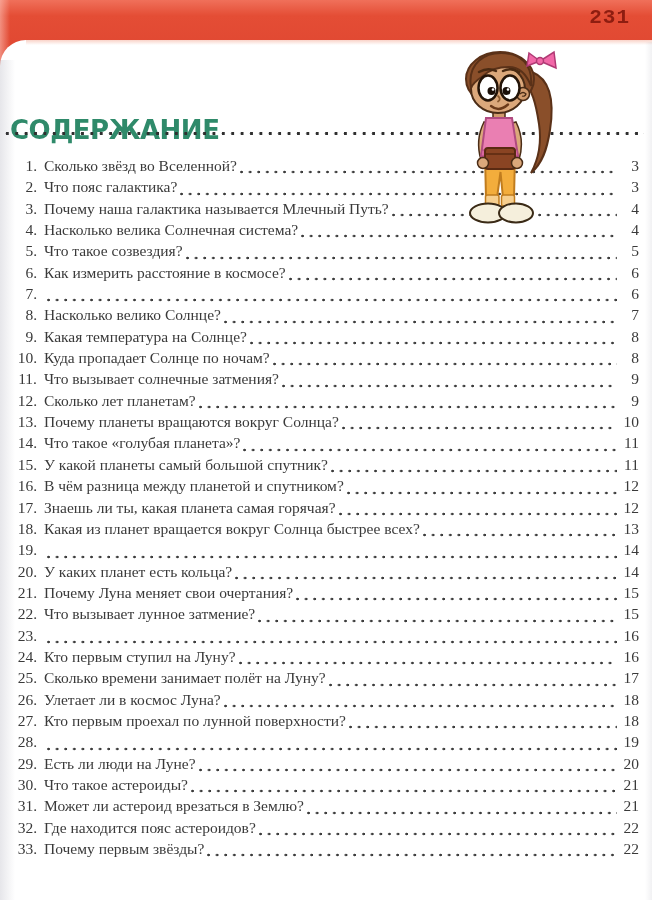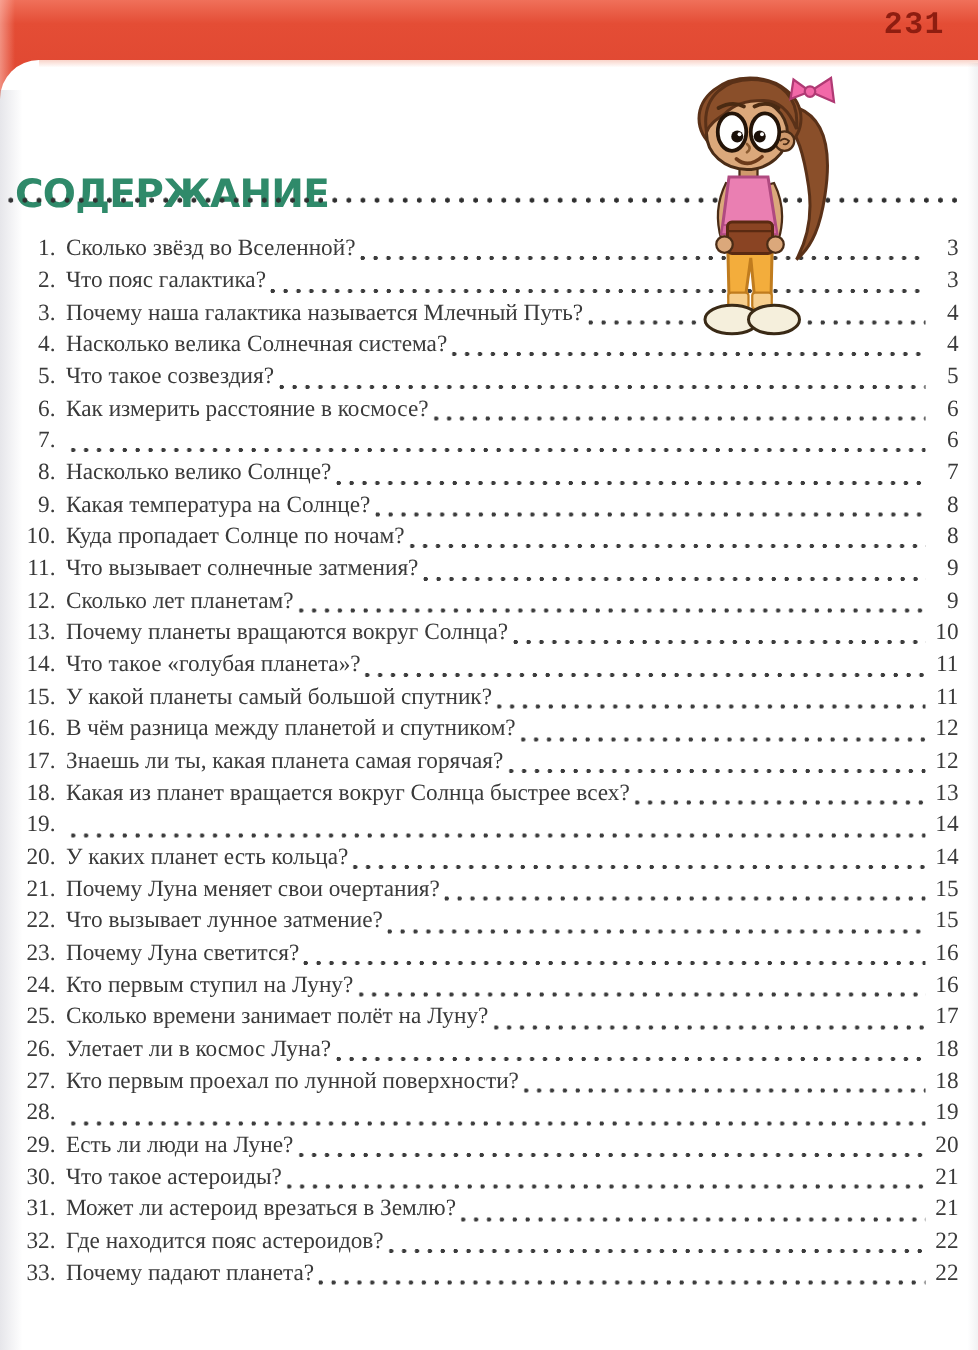--- a/index.html
+++ b/index.html
@@ -214,21 +214,20 @@
       <span class="pg">15</span>
     </div>
     <div class="toc-row">
       <span class="num">22.</span>
       <span class="ttl">Что вызывает лунное затмение?</span>
       <span class="leader"></span>
       <span class="pg">15</span>
     </div>
     <div class="toc-row">
       <span class="num">23.</span>
-      <span class="ttl">Почему Луна светится?</span>
       <span class="leader"></span>
       <span class="pg">16</span>
     </div>
     <div class="toc-row">
       <span class="num">24.</span>
       <span class="ttl">Кто первым ступил на Луну?</span>
       <span class="leader"></span>
       <span class="pg">16</span>
     </div>
     <div class="toc-row">
@@ -273,21 +272,21 @@
       <span class="pg">21</span>
     </div>
     <div class="toc-row">
       <span class="num">32.</span>
       <span class="ttl">Где находится пояс астероидов?</span>
       <span class="leader"></span>
       <span class="pg">22</span>
     </div>
     <div class="toc-row">
       <span class="num">33.</span>
-      <span class="ttl">Почему падают планета?</span>
+      <span class="ttl">Почему первым звёзды?</span>
       <span class="leader"></span>
       <span class="pg">22</span>
     </div>
   </div>
 
 <svg class="girl" viewBox="0 0 122 180" xmlns="http://www.w3.org/2000/svg">
 
   <path d="M84 26 C104 34 106 58 102 84 C99 104 94 118 83 127 C90 114 94 98 91 78 C88 58 84 42 74 33 Z" fill="#8a4f2a" stroke="#5a3118" stroke-width="2"></path>
 
   <ellipse cx="52" cy="33" rx="34" ry="27" fill="#8a4f2a" stroke="#5a3118" stroke-width="2"></ellipse>

